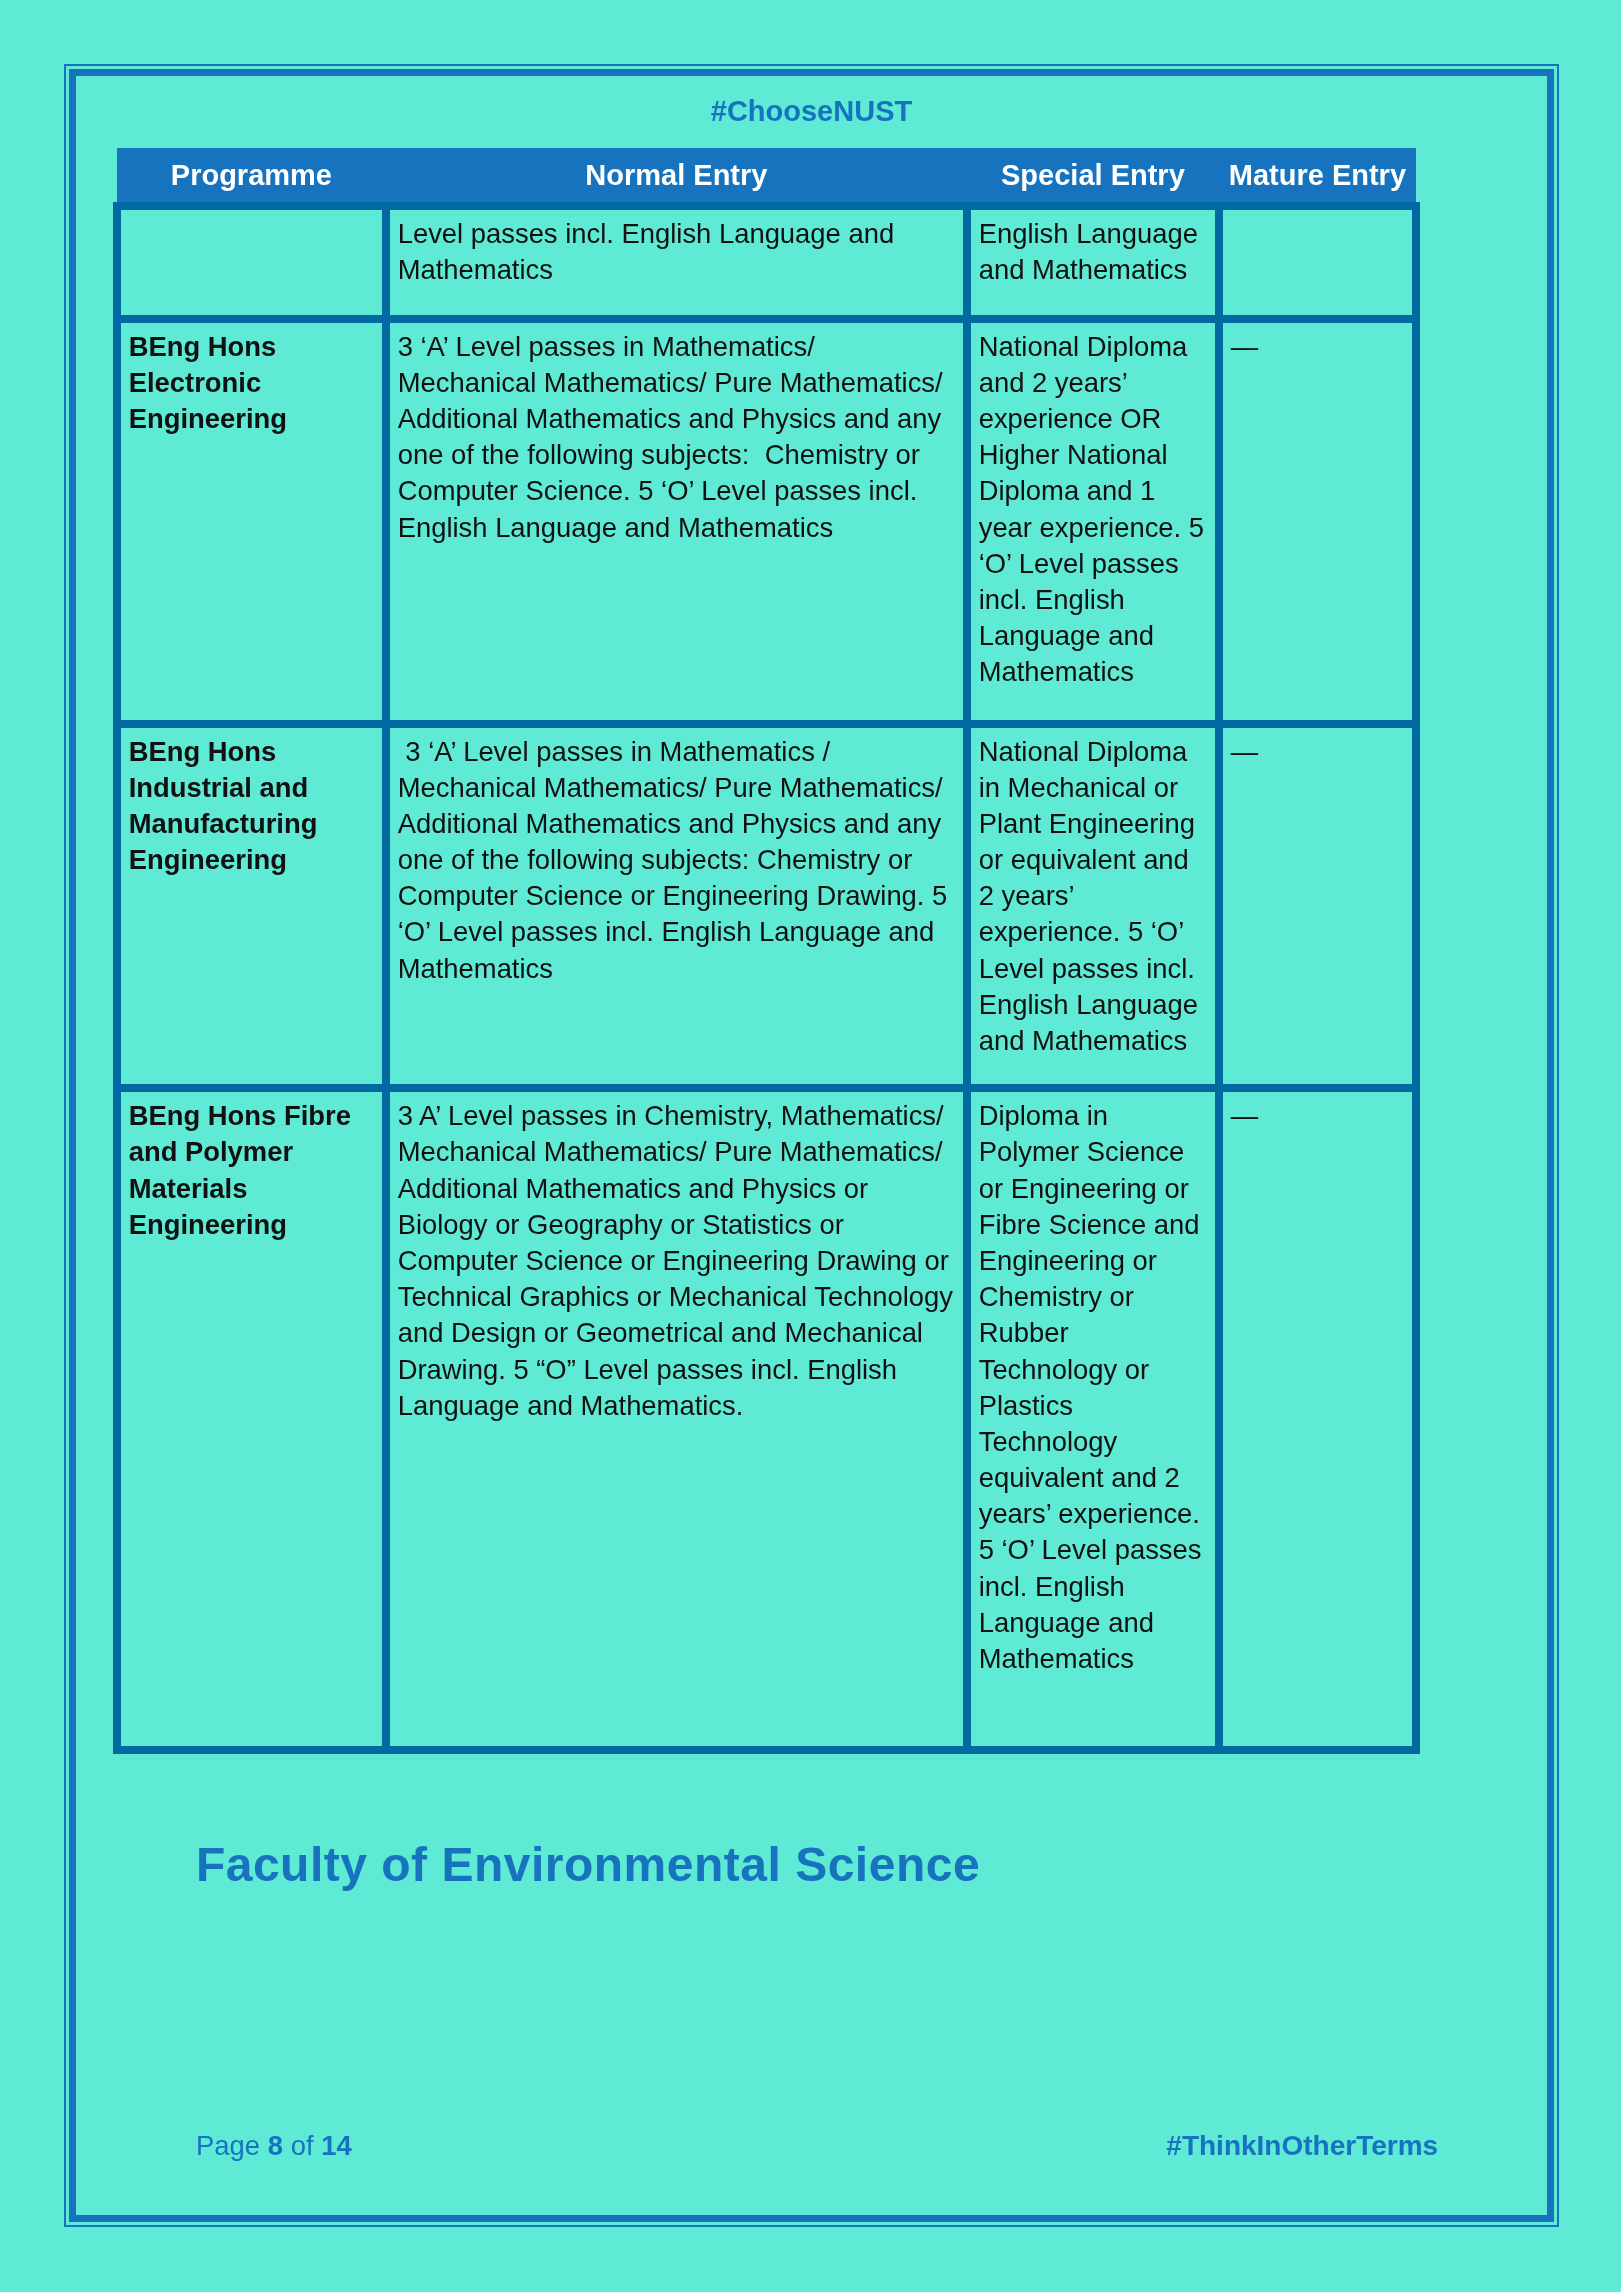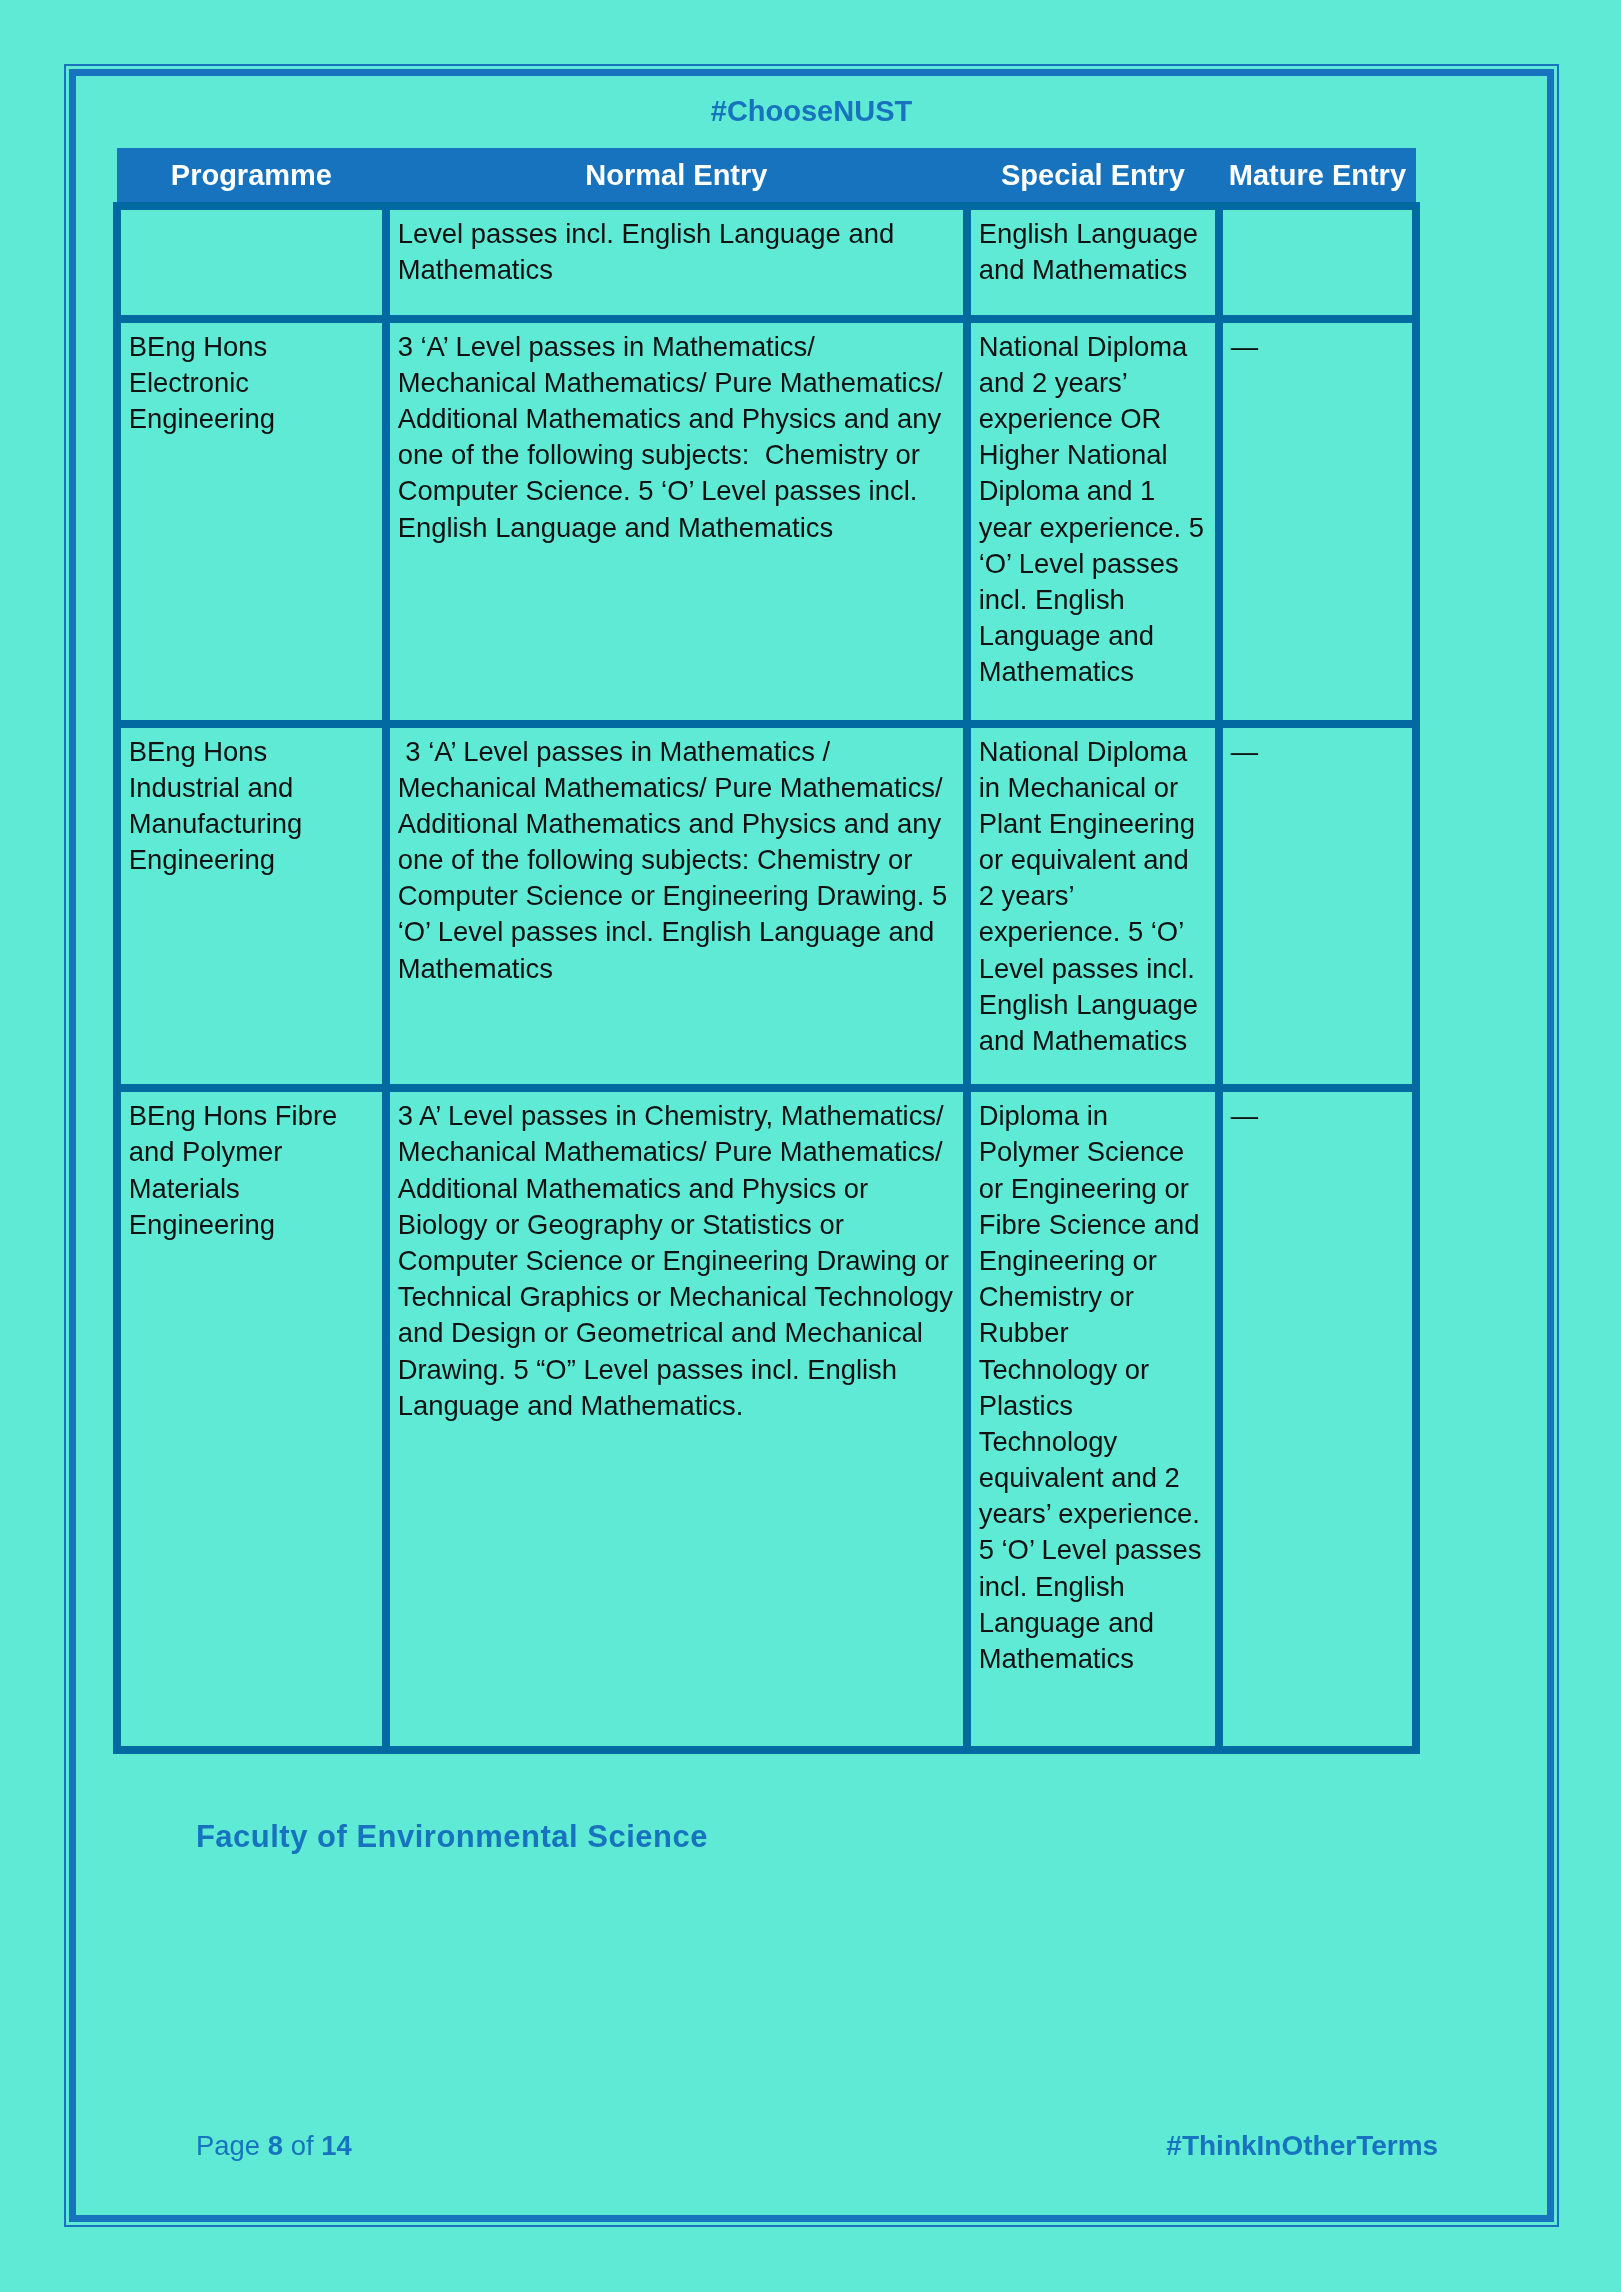--- a/index.html
+++ b/index.html
@@ -49,39 +49,39 @@
   table.req td{
     border:8px solid #0369a1;
     vertical-align:top;
     font-size:27.4px;
     line-height:1.32;
     padding:5.9px 7.8px;
     white-space:pre-wrap;
     word-wrap:break-word;
   }
   td.prog{
-    font-weight:normal;
+    font-weight:bold;
     vertical-align:middle;
     padding:5.9px 2px 5.9px 7.8px;
     margin-left:44px;
   }
   td.mature{
     vertical-align:middle;
     padding-left:13.7px;
     font-size:29px;
   }
   tr.r1 td{height:93px;}
   tr.r2 td{height:385px;}
   tr.r3 td{height:345px;}
   tr.r4 td{height:642px;}
   td.sp4{padding-top:29px;padding-left:19.6px;}
   td.n4{padding-left:15.7px;padding-top:11.8px;}
   .faculty{
-    margin:65px 0 0 120px;
-    font-size:31px;
+    margin:83px 0 0 120px;
+    font-size:48px;
     font-weight:900;
     letter-spacing:0.5px;
     color:#1773BE;
   }
   .footer{
     position:absolute;
     left:120px;right:109px;top:2054px;
     display:flex;
     justify-content:space-between;
     align-items:baseline;

